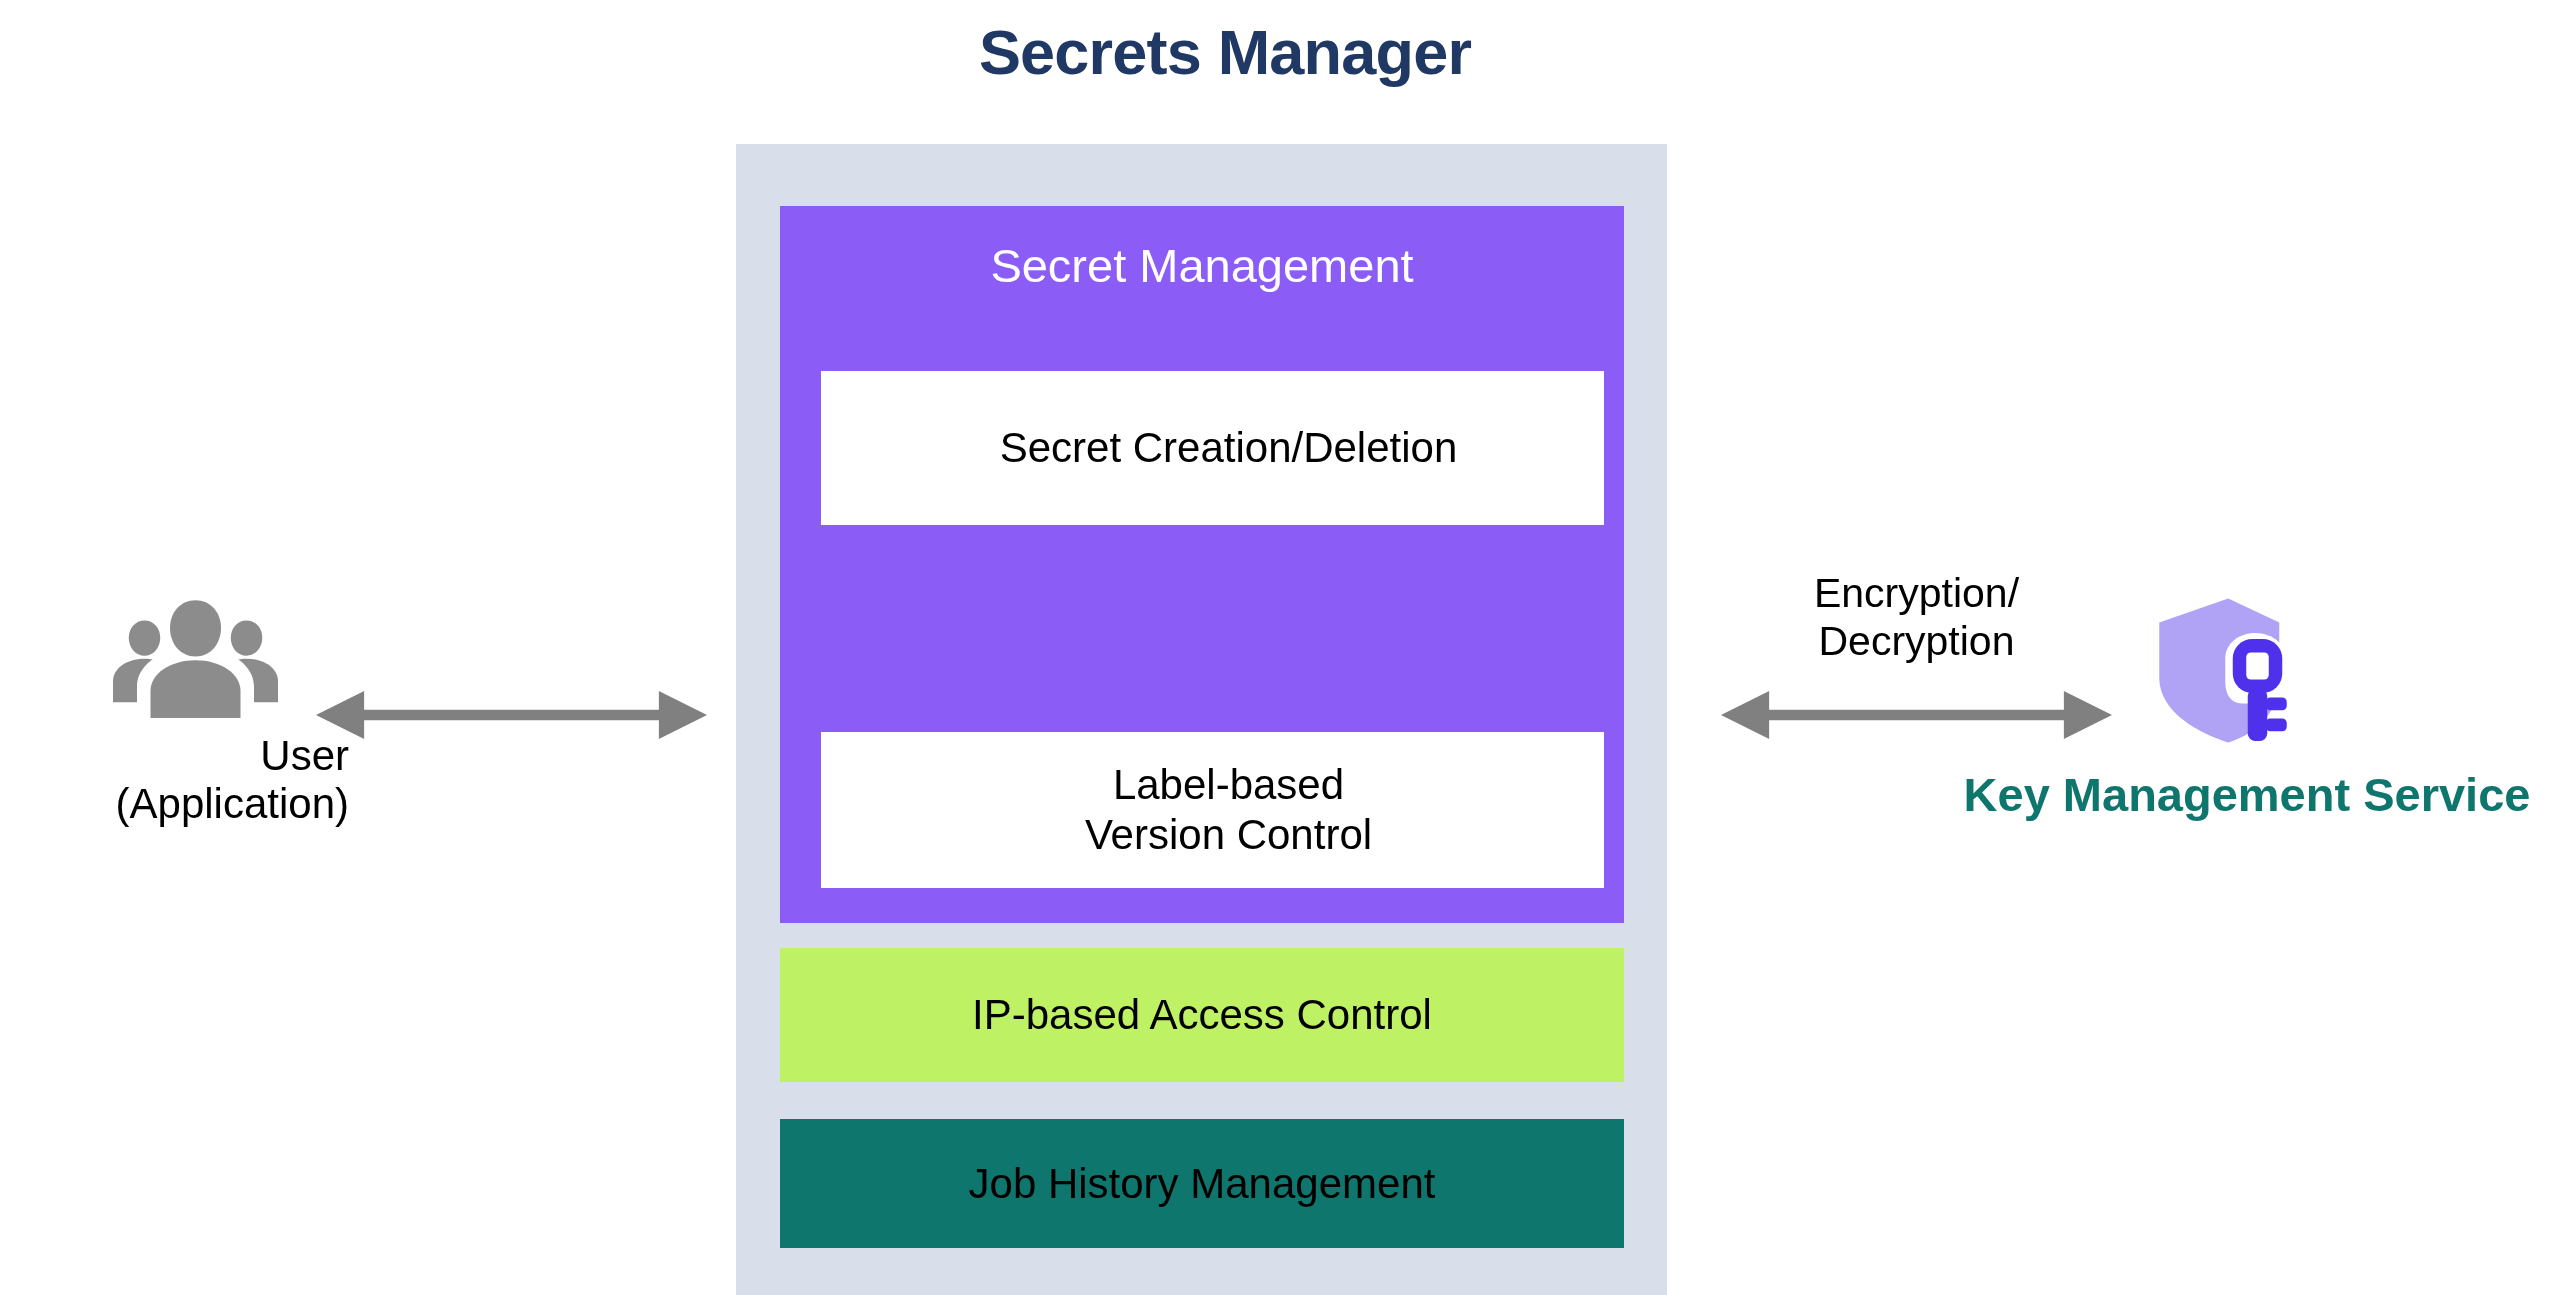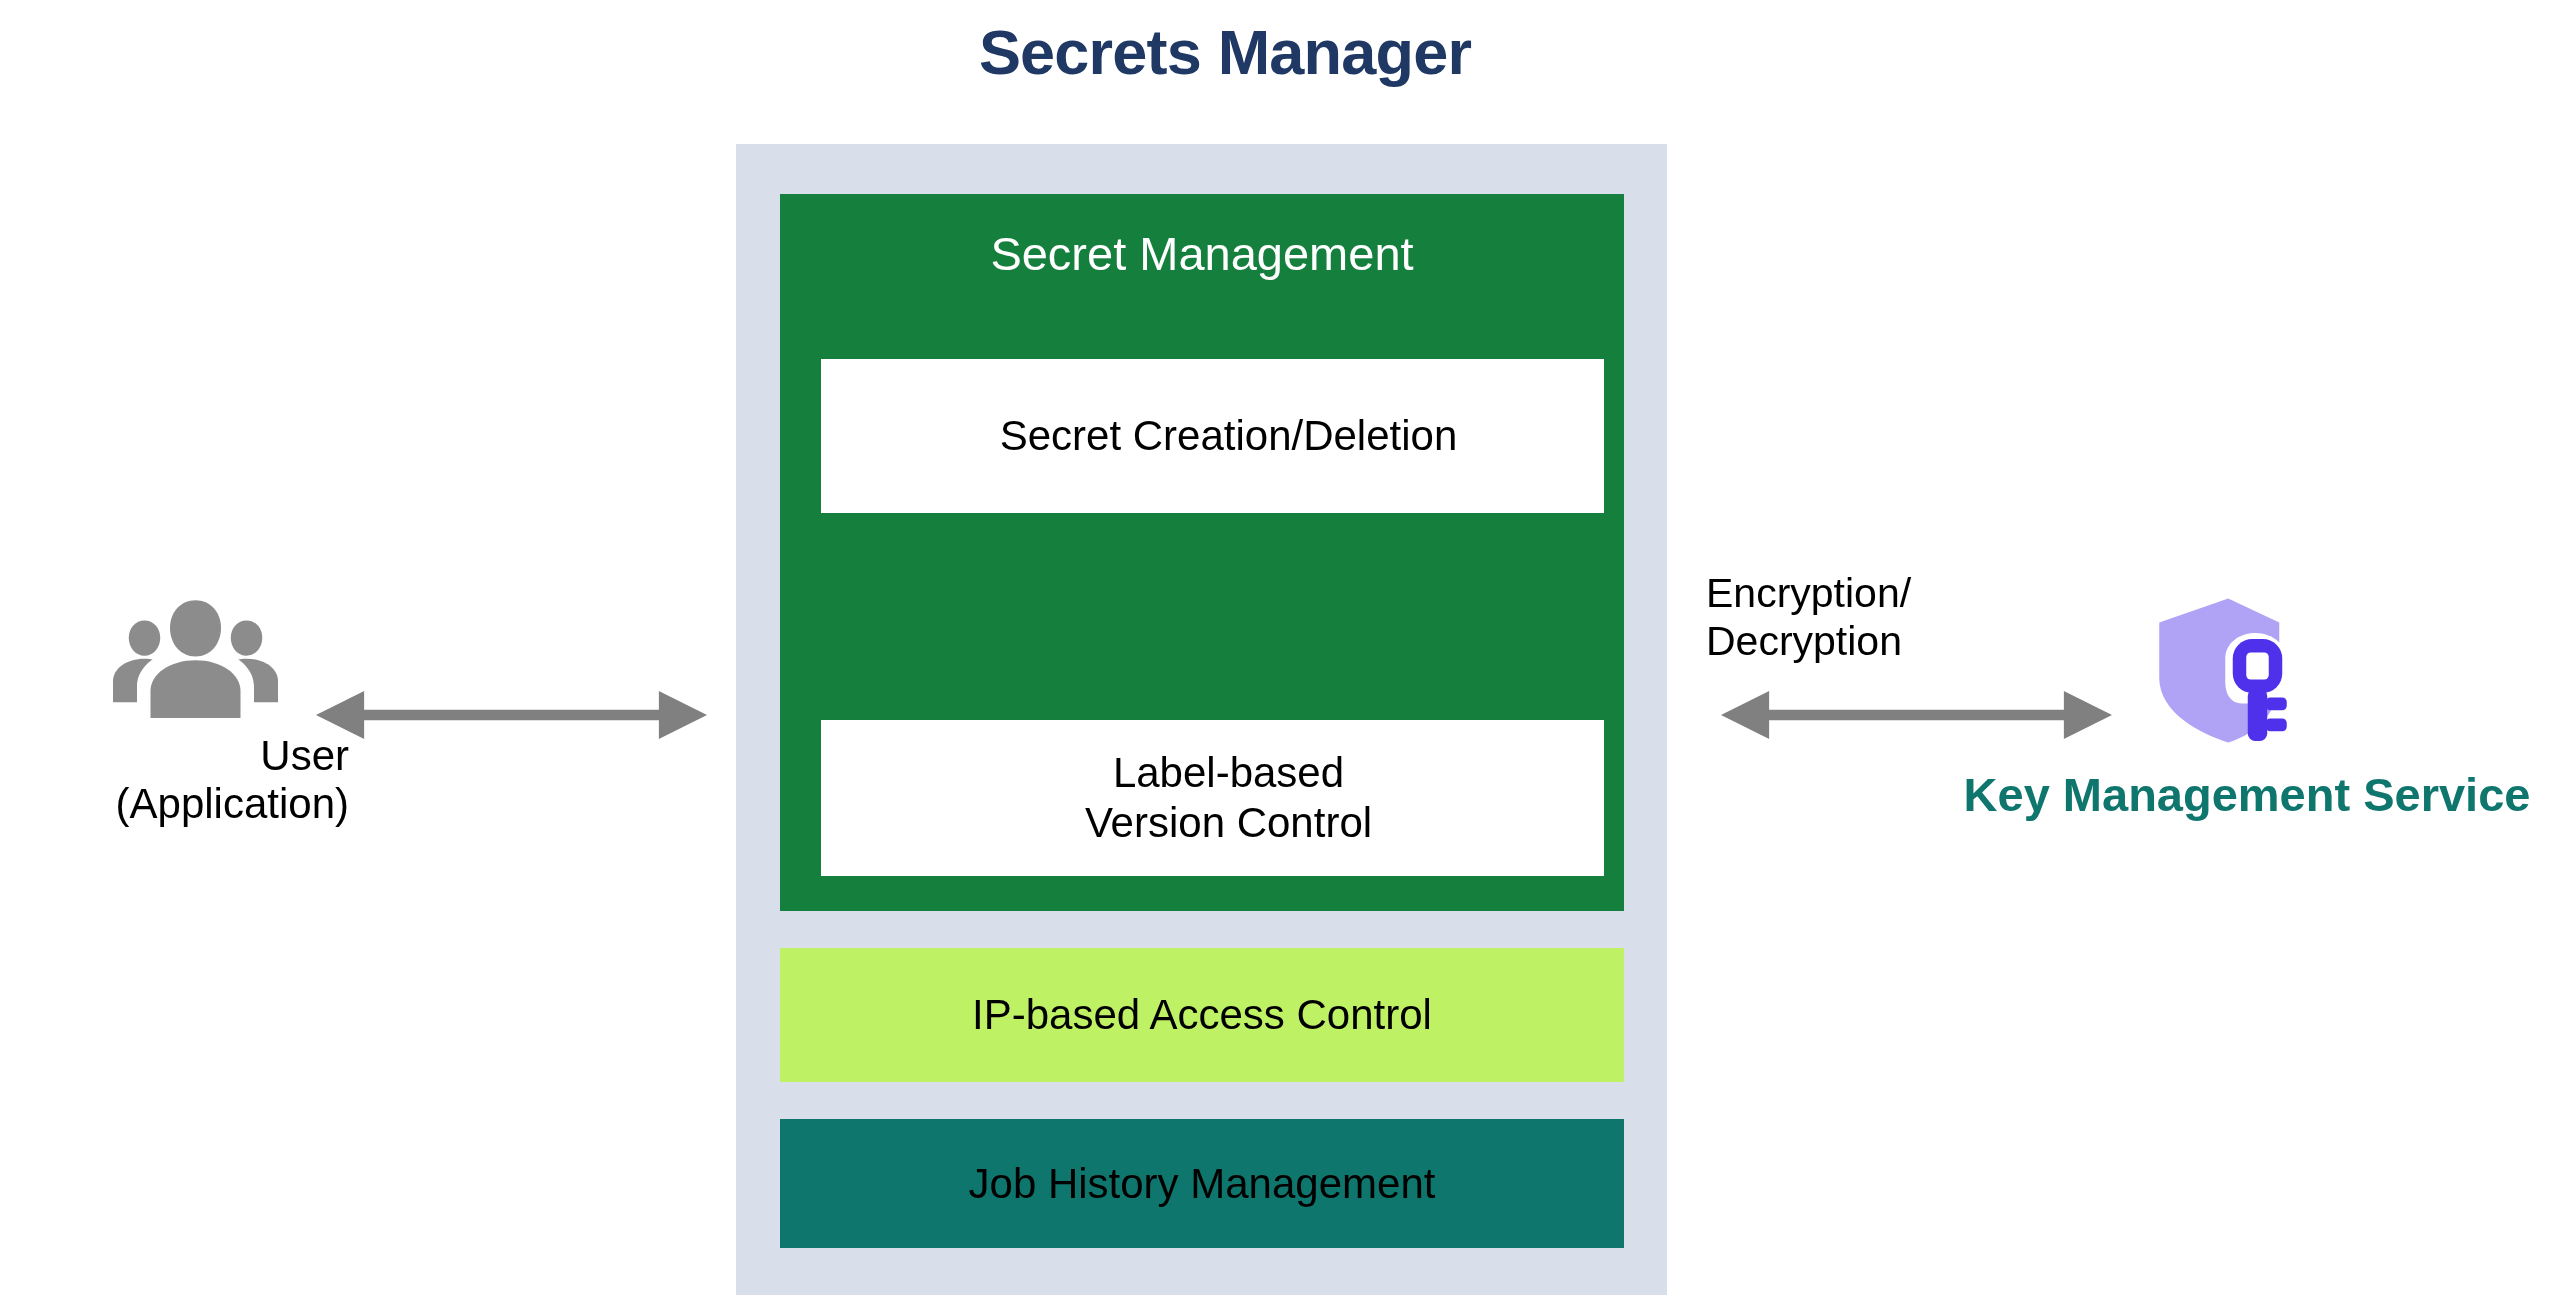--- a/index.html
+++ b/index.html
@@ -39,24 +39,24 @@
     width: 931px;
     height: 1157px;
     background: #d8dfea;
     box-sizing: border-box;
   }
 
   
   #secret-management-panel {
     position: absolute;
     left: 44px;
-    top: 50px;
+    top: 62px;
     width: 844px;
     height: 717px;
-    background: #15803d;
+    background: #8b5cf6;
     box-sizing: border-box;
   }
 
   #secret-management-heading {
     position: absolute;
     left: 0;
     top: 36px;
     width: 844px;
     text-align: center;
     font-size: 47px;
@@ -145,20 +145,21 @@
     top: 685px;
     width: 391px;
   }
 
   
   #encryption-label {
     position: absolute;
     left: 1706px;
     top: 570px;
     width: 421px;
+    text-align: center;
     font-size: 41px;
     line-height: 1.17;
     color: #000000;
     white-space: pre-line;
   }
 
   
   #kms-actor {
     position: absolute;
     left: 1924px;

